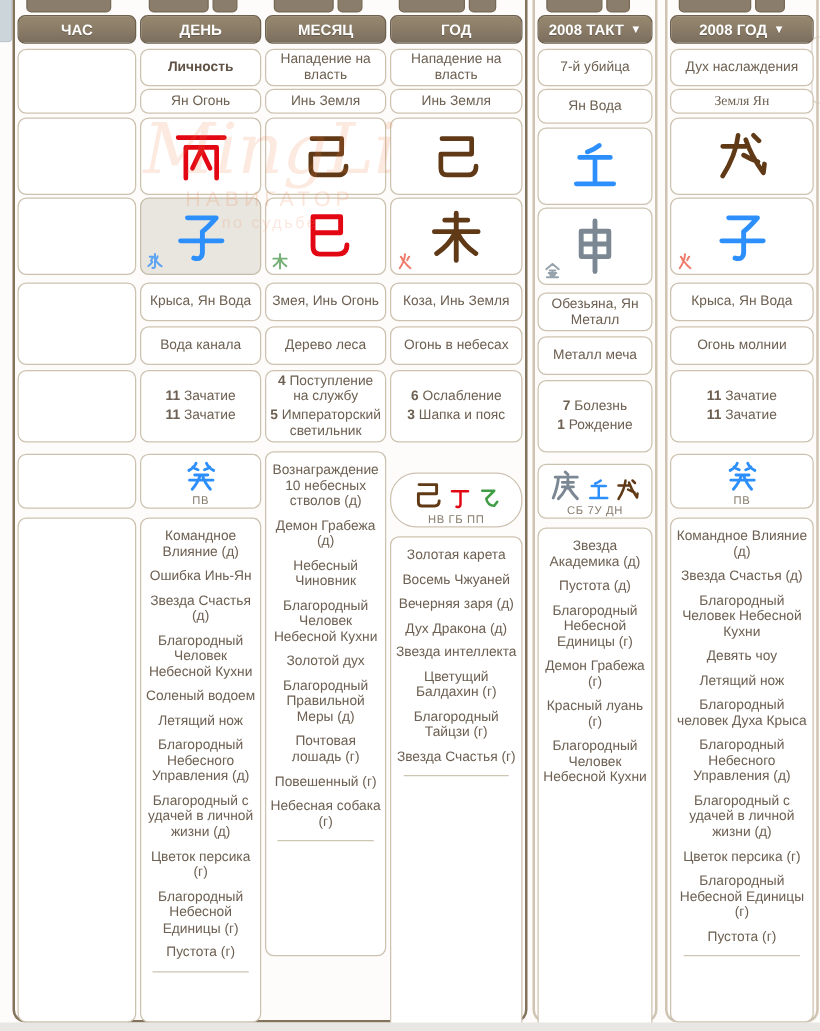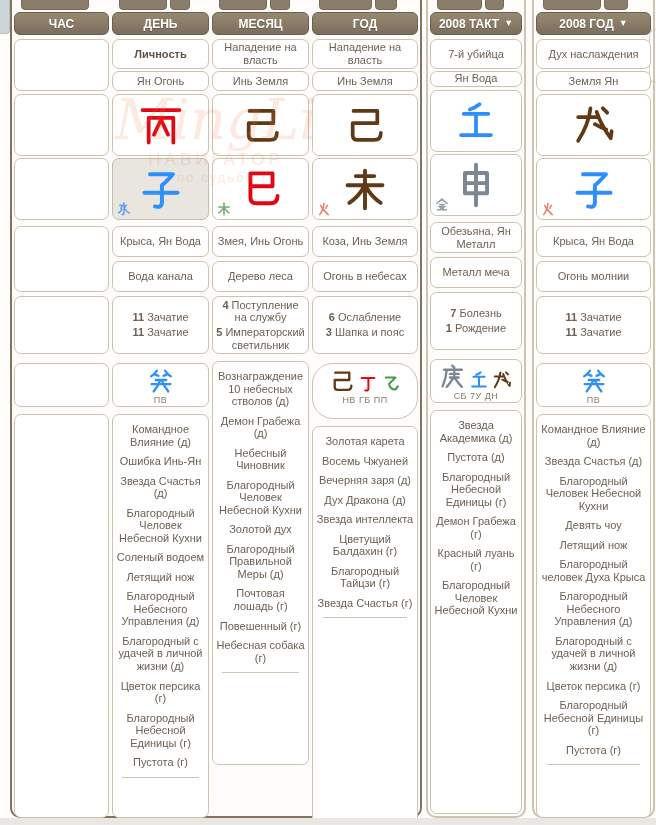--- a/index.html
+++ b/index.html
@@ -222,21 +222,21 @@
         <div class="c " style="height: 31px; margin-top: 6px;">
           <span>Коза, Инь Земля</span>
         </div>
         <div class="c " style="height: 31px; margin-top: 4px;">
           <span>Огонь в небесах</span>
         </div>
         <div class="c " style="height: 58px; margin-top: 4px;">
           <div class="stage-line"><b>6</b> Ослабление</div>
           <div class="stage-line"><b>3</b> Шапка и пояс</div>
         </div>
-        <div class="c hidden-c" style="height: 56px; margin-top: 9px; border-radius: 21px;">
+        <div class="c hidden-c" style="height: 44px; margin-top: 24px; border-radius: 21px;">
           <div class="hg">
             <svg viewBox="0 0 100 100" width="26" height="26" class="glyph">
               <path d="M24 18 H78 V46 H22 M22 46 V72 Q22 84 33 84 H71 Q86 84 86 68" fill="none" stroke="#603a17" stroke-width="9" stroke-linecap="round" stroke-linejoin="round"></path>
             </svg>
             <svg viewBox="0 0 100 100" width="20" height="20" class="glyph">
               <path d="M18 20 H82 M52 20 V72 Q52 86 36 82" fill="none" stroke="#e30613" stroke-width="10" stroke-linecap="round" stroke-linejoin="round"></path>
             </svg>
             <svg viewBox="0 0 100 100" width="20" height="20" class="glyph">
               <path d="M24 18 H72 L40 50 Q46 78 72 78 L84 62" fill="none" stroke="#3f9b44" stroke-width="10" stroke-linecap="round" stroke-linejoin="round"></path>
             </svg>
@@ -264,21 +264,21 @@
           <div class="mini w"></div>
           <div class="mini n"></div>
         </div>
         <div class="hdr">
           <span>2008 ТАКТ</span>
           <span class="arr">▼</span>
         </div>
         <div class="c " style="height: 30px; margin-top: 4px;">
           <span>7-й убийца</span>
         </div>
-        <div class="c " style="height: 16px; margin-top: 2px; justify-content: flex-end;">
+        <div class="c " style="height: 28px; margin-top: 2px;">
           <span>Ян Вода</span>
         </div>
         <div class="c rel" style="height: 62px; margin-top: 3px;">
           <svg viewBox="0 0 100 100" width="44" height="44" class="glyph">
             <path d="M58 12 Q48 20 36 24 M22 34 H78 M50 34 V82 M16 82 H84" fill="none" stroke="#2d8ffb" stroke-width="8.5" stroke-linecap="round" stroke-linejoin="round"></path>
           </svg>
         </div>
         <div class="c rel" style="height: 62px; margin-top: 2px;">
           <svg viewBox="0 0 100 100" width="46" height="46" class="glyph">
             <path d="M50 6 V94 M26 24 H74 V68 H26 V24 M26 46 H74" fill="none" stroke="#7b8894" stroke-width="8.5" stroke-linecap="round" stroke-linejoin="round"></path>
@@ -331,21 +331,21 @@
           <div class="mini w"></div>
           <div class="mini n"></div>
         </div>
         <div class="hdr">
           <span>2008 ГОД</span>
           <span class="arr">▼</span>
         </div>
         <div class="c " style="height: 30px; margin-top: 4px;">
           <span>Дух наслаждения</span>
         </div>
-        <div class="c " style="height: 20px; margin-top: 2px;">
+        <div class="c " style="height: 20px; margin-top: 2px; font-family: Liberation Serif, serif;">
           <span>Земля Ян</span>
         </div>
         <div class="c rel" style="height: 62px; margin-top: 3px;">
           <svg viewBox="0 0 100 100" width="44" height="44" class="glyph">
             <path d="M14 32 H56 M42 12 Q38 48 14 86 M56 20 Q66 50 88 80 L90 64 M52 48 Q66 56 78 60 M70 12 L80 22" fill="none" stroke="#603a17" stroke-width="8.5" stroke-linecap="round" stroke-linejoin="round"></path>
           </svg>
         </div>
         <div class="c rel" style="height: 62px; margin-top: 2px;">
           <svg viewBox="0 0 100 100" width="46" height="46" class="glyph">
             <path d="M26 18 H76 Q62 34 52 42 M52 42 V78 Q52 92 37 88 M14 58 H86" fill="none" stroke="#2d8ffb" stroke-width="8.5" stroke-linecap="round" stroke-linejoin="round"></path>

